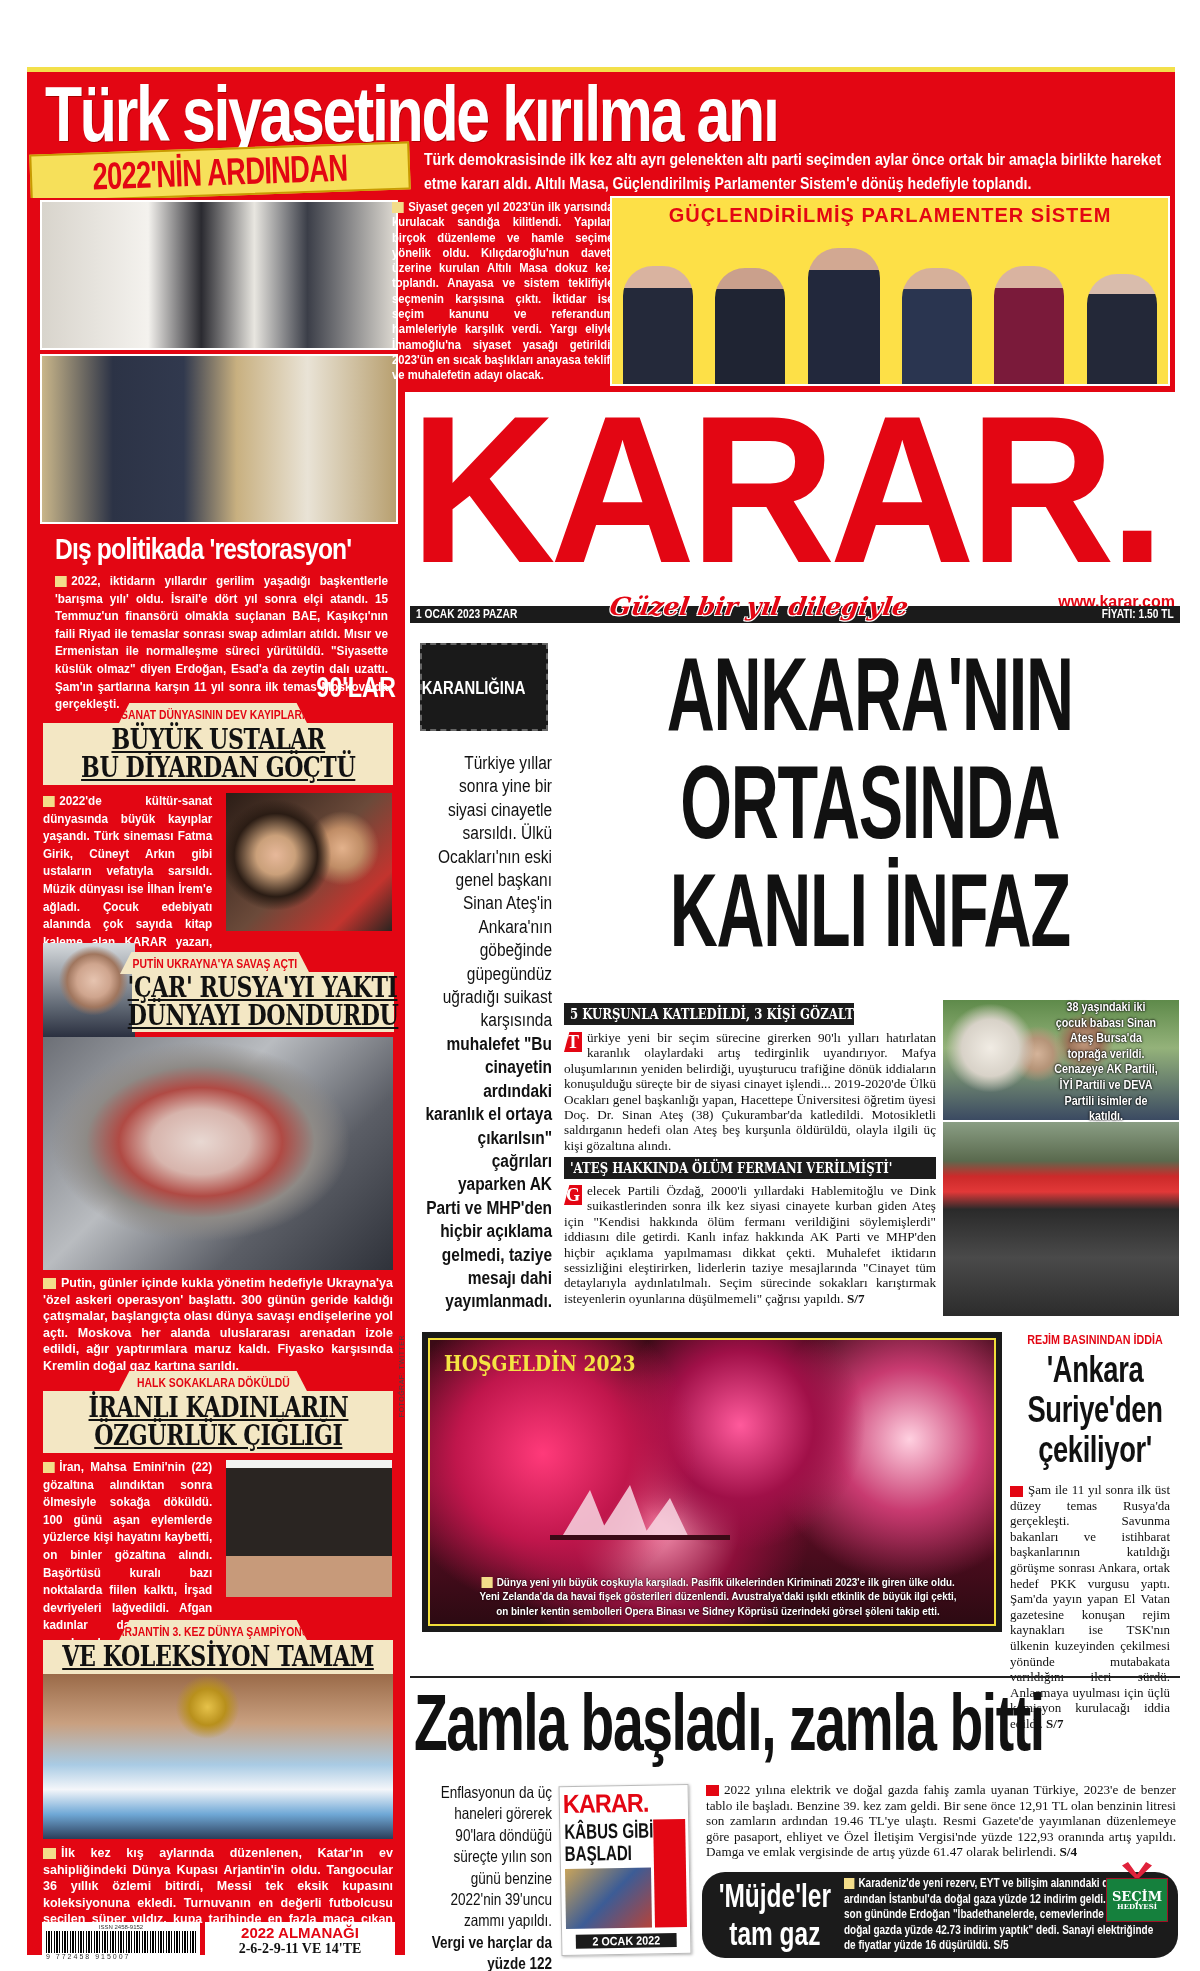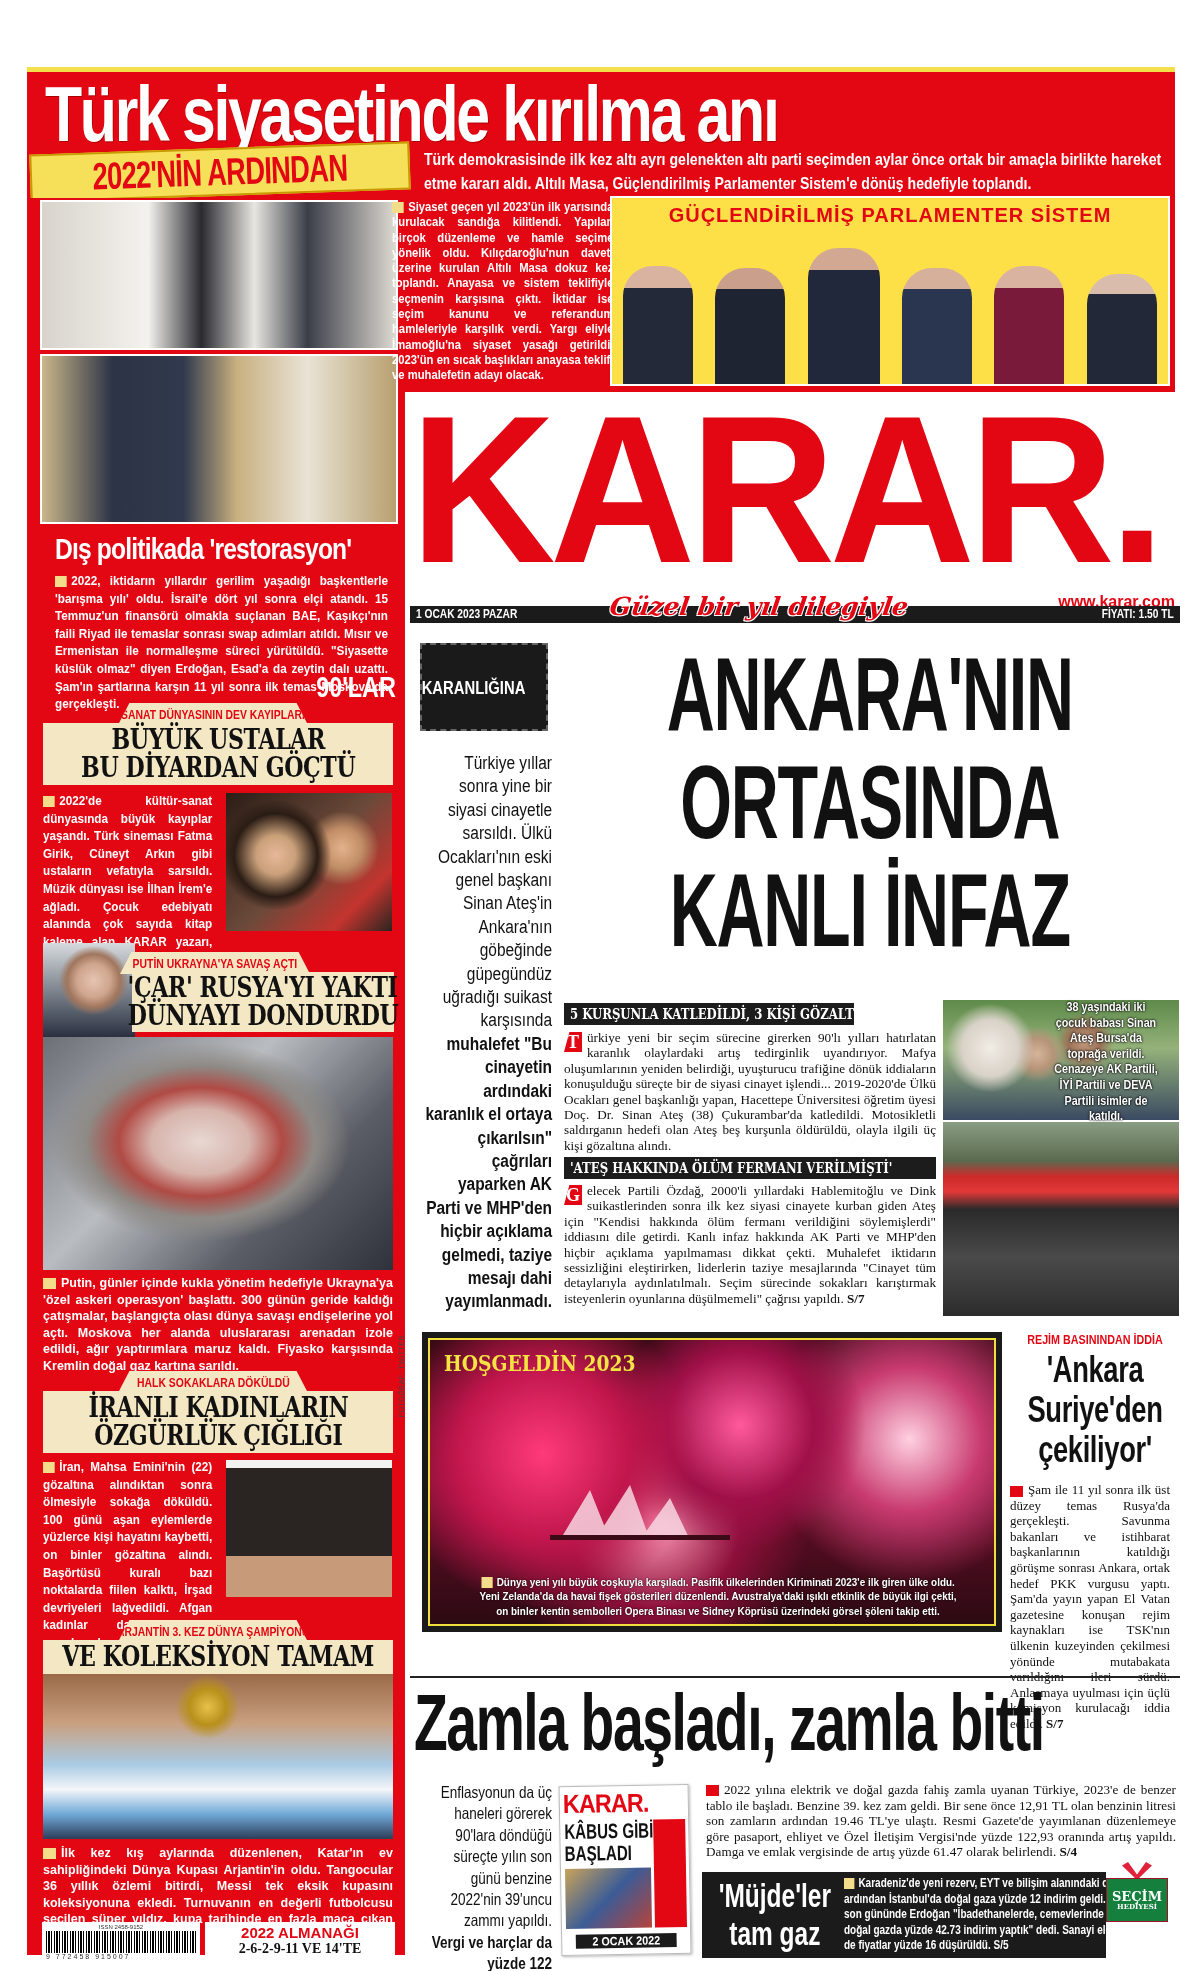--- a/index.html
+++ b/index.html
@@ -19,21 +19,21 @@
   .photo .ph { width: 100%; height: 100%; }
   .bullet { display: inline-block; width: 13px; height: 11px; background: #f3dd8a; margin-right: 5px; vertical-align: middle; }
   .bullet.red { background: #e30613; }
   .red-text { position: absolute; color: #fff; font-weight: 700; font-size: 13px; line-height: 17.6px; text-align: justify; }
   .red-text.narrow { transform: scaleX(0.9); transform-origin: left top; }
 
   #politics-head { position: absolute; left: 55px; top: 532px; color: #fff; font-weight: 900; font-size: 30px; letter-spacing: -1px; transform: scaleX(0.82); transform-origin: left top; white-space: nowrap; }
 
   .kicker { position: absolute; height: 22px; background: #f3e7c4; clip-path: polygon(6% 0, 94% 0, 100% 100%, 0 100%); display: flex; align-items: center; justify-content: center; }
   .kicker span { color: #e30613; font-weight: 700; font-size: 13px; transform: scaleX(0.8); white-space: nowrap; }
-  .box-head { position: absolute; background: #f3e7c4; display: flex; flex-direction: column; align-items: center; justify-content: center; }
+  .box-head { position: absolute; background: #f3e7c4; display: flex; flex-direction: column; align-items: center; justify-content: center; text-decoration: underline; }
   .box-head span { font-family: "DejaVu Serif", serif; font-weight: 900; color: #111; font-size: 27px; line-height: 28px; transform: scaleX(0.82); white-space: nowrap; letter-spacing: -0.5px; }
 
   #almanac-box { position: absolute; left: 205px; top: 1922px; width: 190px; height: 38px; background: #fff; display: flex; flex-direction: column; align-items: center; justify-content: center; }
   #almanac-box .a1 { color: #e30613; font-weight: 900; font-size: 15px; line-height: 16px; }
   #almanac-box .a2 { font-family: "Liberation Serif", serif; font-weight: 700; font-size: 14px; line-height: 16px; }
   #barcode { position: absolute; left: 42px; top: 1922px; width: 158px; height: 40px; background: #fff; padding: 2px 4px; }
   #barcode .issn { font-size: 6px; text-align: center; color: #333; line-height: 7px; }
   #barcode .bars { height: 22px; background: repeating-linear-gradient(90deg, #000 0 1px, #fff 1px 2px, #000 2px 4px, #fff 4px 5px, #000 5px 6px, #fff 6px 8px); }
   #barcode .num { font-size: 7px; letter-spacing: 2px; color: #333; line-height: 8px; }
 
@@ -82,21 +82,21 @@
   #zam-head { position: absolute; left: 414px; top: 1680px; width: 760px; font-weight: 900; font-size: 80px; line-height: 86px; letter-spacing: -2px; white-space: nowrap; transform: scaleX(0.69); transform-origin: left top; }
   #zam-side { position: absolute; left: 400px; top: 1782px; width: 152px; font-size: 16.5px; line-height: 21.4px; text-align: right; transform: scaleX(0.82); transform-origin: right top; }
   #mini-front { position: absolute; left: 560px; top: 1785px; width: 130px; height: 170px; background: #fff; border: 1px solid #bbb; box-shadow: 1px 1px 3px rgba(0,0,0,0.3); transform: rotate(-1deg); overflow: hidden; }
   #mini-front .mlogo { position: absolute; left: 3px; top: 2px; color: #e30613; font-weight: 900; font-size: 26px; letter-spacing: -1px; transform: scaleX(0.9); transform-origin: left top; }
   #mini-front .mhead { position: absolute; left: 4px; top: 34px; width: 88px; font-weight: 900; font-size: 21px; line-height: 22px; transform: scaleX(0.72); transform-origin: left top; white-space: nowrap; }
   #mini-front .mimg { position: absolute; left: 4px; top: 82px; width: 86px; height: 60px; background: linear-gradient(135deg, #c9a45a, #3c5c96 50%, #b6433a); }
   #mini-front .mside { position: absolute; right: 3px; top: 34px; width: 32px; height: 108px; background: #e30613; }
   #mini-front .mdate { position: absolute; left: 8px; bottom: 6px; width: 112px; background: #1b1b1b; color: #fff; font-weight: 900; font-size: 12px; text-align: center; transform: scaleX(0.9); }
   #zam-body { position: absolute; left: 706px; top: 1782px; width: 470px; font-family: "Liberation Serif", serif; font-size: 13.2px; line-height: 15.6px; text-align: justify; }
 
-  #muj-box { position: absolute; left: 702px; top: 1872px; width: 404px; height: 86px; background: #1b1b1b; }
+  #muj-box { position: absolute; left: 702px; top: 1872px; width: 476px; height: 86px; background: #1b1b1b; border-radius: 23px; }
   #muj-head { position: absolute; left: 8px; top: 4px; width: 130px; color: #fff; font-weight: 900; font-size: 34px; line-height: 38px; text-align: center; transform: scaleX(0.72); transform-origin: left top; width: 180px; white-space: nowrap; }
   #muj-body { position: absolute; left: 142px; top: 4px; width: 400px; color: #fff; font-weight: 700; font-size: 12.5px; line-height: 15.6px; transform: scaleX(0.8); transform-origin: left top; }
   #gift { position: absolute; left: 1102px; top: 1862px; width: 70px; height: 60px; }
   #gift .gbox { position: absolute; left: 4px; top: 16px; width: 62px; height: 44px; background: #15803d; border: 1px solid #a01026; display: flex; flex-direction: column; align-items: center; justify-content: center; }
   #gift .gbox span { color: #fff; font-family: "DejaVu Serif", serif; font-weight: 900; line-height: 1; }
   #gift .g1 { font-size: 13px; }
   #gift .g2 { font-size: 7px; }
   #gift .bow { position: absolute; left: 20px; top: 0; width: 30px; height: 18px; background: #e0223b; clip-path: polygon(0 20%, 50% 100%, 100% 20%, 80% 0, 50% 70%, 20% 0); }
 </style>
 </head>

